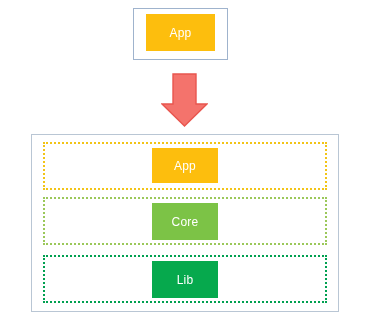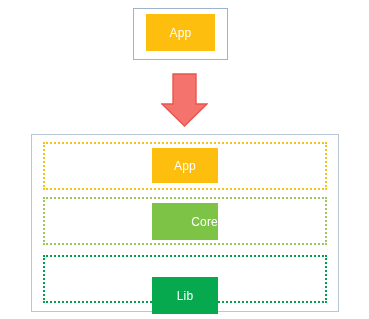--- a/index.html
+++ b/index.html
@@ -93,25 +93,24 @@
     width: 66px;
     height: 35px;
     background: #fdbe0d;
   }
   .block-core {
     left: 152px;
     top: 203px;
     width: 66px;
     height: 37px;
     background: #7cc346;
-    justify-content: flex-end;
   }
   .block-lib {
     left: 152px;
-    top: 277px;
+    top: 261px;
     width: 66px;
     height: 37px;
     background: #06a94d;
   }
 </style>
 </head>
 <body>
 
 <div class="canvas">
 

